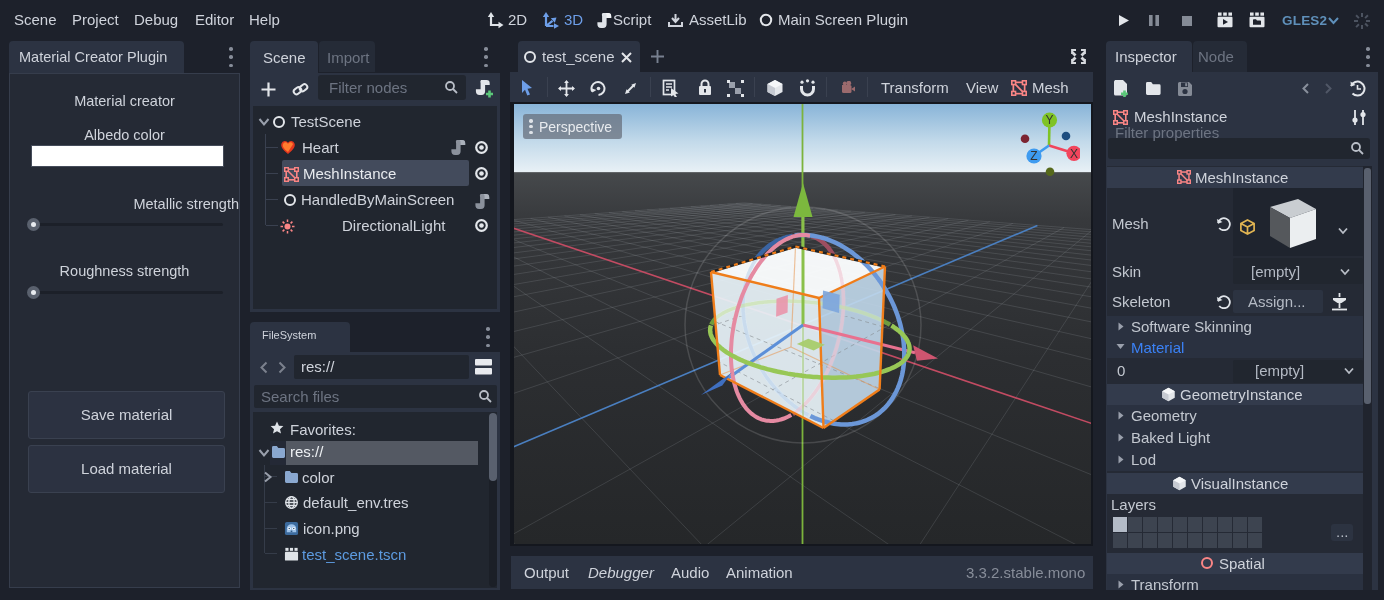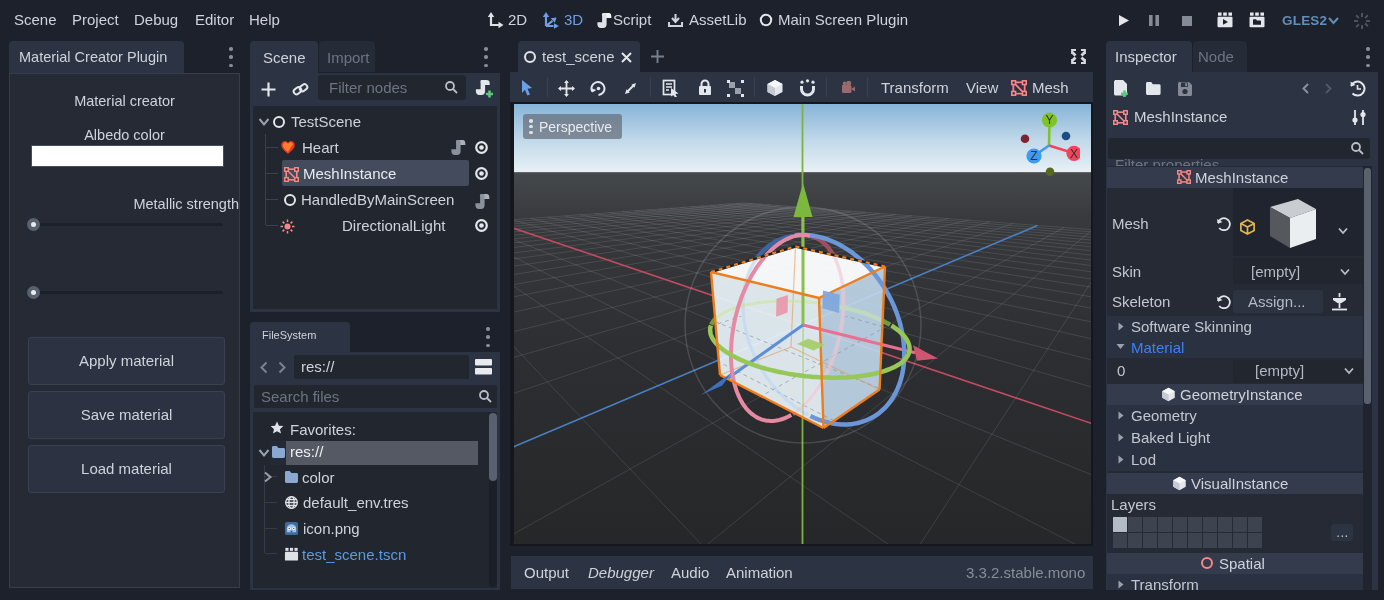--- a/index.html
+++ b/index.html
@@ -119,26 +119,24 @@
     <i></i>
   </div>
 <div class="abs" style="left:9px; top:73px; width:231px; height:515px; background:#252a35; border:1px solid #363d4c;">
   <div class="abs txt" style="left:0; right:0; top:19px; text-align:center; font-size:14.5px;">Material creator</div>
   <div class="abs txt" style="left:0; right:0; top:53px; text-align:center; font-size:14.5px;">Albedo color</div>
   <div class="abs" style="left:21px; top:71px; width:193px; height:22px; background:#ffffff; border:1px solid #454c5a;"></div>
   <div class="abs txt" style="left:0; right:0; top:122px; text-align:right; font-size:14.5px;">Metallic strength</div>
   <div class="abs" style="left:17px; top:149px; width:196px; height:3px; background:#1c2029; border-radius:2px;"></div>
   <div class="abs" style="left:17px; top:144px; width:13px; height:13px; border-radius:50%; background:#5a616e;"></div>
   <div class="abs" style="left:21px; top:148px; width:5px; height:5px; border-radius:50%; background:#e8ebef;"></div>
+  <div class="abs txt" style="left:0; right:0; top:189px; text-align:center; font-size:14.5px;">Roughness strength</div>
   <div class="abs" style="left:17px; top:217px; width:196px; height:3px; background:#1c2029; border-radius:2px;"></div>
   <div class="abs" style="left:17px; top:212px; width:13px; height:13px; border-radius:50%; background:#5a616e;"></div>
   <div class="abs" style="left:21px; top:216px; width:5px; height:5px; border-radius:50%; background:#e8ebef;"></div>
-  <div class="abs" style="left:18px; top:263px; width:197px; height:48px; background:#2c3241; border:1px solid #3a4150; border-radius:3px;">
-      <div class="abs txt" style="left:0;right:0;top:14px;text-align:center;">Apply material</div>
-    </div>
   <div class="abs" style="left:18px; top:317px; width:197px; height:48px; background:#2c3241; border:1px solid #3a4150; border-radius:3px;">
       <div class="abs txt" style="left:0;right:0;top:14px;text-align:center;">Save material</div>
     </div>
   <div class="abs" style="left:18px; top:371px; width:197px; height:48px; background:#2c3241; border:1px solid #3a4150; border-radius:3px;">
       <div class="abs txt" style="left:0;right:0;top:14px;text-align:center;">Load material</div>
     </div>
 </div>
 
 <div class="abs tab" style="left:250px; top:41px; width:68px; height:32px;">
     <div style="margin:8px 0 0 13px; font-size:15px;">Scene</div>
@@ -772,21 +770,21 @@
 <div class="abs txt" style="left:1134px; top:108px;">MeshInstance</div>
 <svg class="abs" style="left:1351px; top:109px;" width="16" height="17" viewBox="0 0 16 17">
     <g stroke="#e3e6ea" stroke-width="1.8">
       <path d="M4 1 v15 M12 1 v15"></path>
     </g>
     <circle cx="4" cy="11" r="2.6" fill="#e3e6ea"></circle>
     <circle cx="12" cy="5.5" r="2.6" fill="#e3e6ea"></circle>
   </svg>
 
 <div class="abs input" style="left:1108px; top:138px; width:262px; height:21px;"></div>
-<div class="abs txt dim" style="left:1115px; top:156px;">Filter properties</div>
+<div class="abs txt dim" style="left:1115px; top:124px;">Filter properties</div>
 <svg class="abs" style="left:1350px; top:141px;" width="15" height="15" viewBox="0 0 15 15">
     <circle cx="6" cy="6" r="4" fill="none" stroke="#b9bec7" stroke-width="1.8"></circle>
     <path d="M9 9 l4 4" stroke="#b9bec7" stroke-width="1.8"></path>
   </svg>
 
 <div class="abs" style="left:1107px; top:166px; width:256px; height:424px; background:#252a35;"></div>
 <div class="abs" style="left:1363px; top:166px; width:9px; height:424px; background:#20242e;"></div>
 <div class="abs" style="left:1364px; top:168px; width:7px; height:236px; background:#59606e; border-radius:3px;"></div>
 
 <div class="abs" style="left:1107px; top:167px; width:256px; height:21px; background:#333b4c;"></div>

